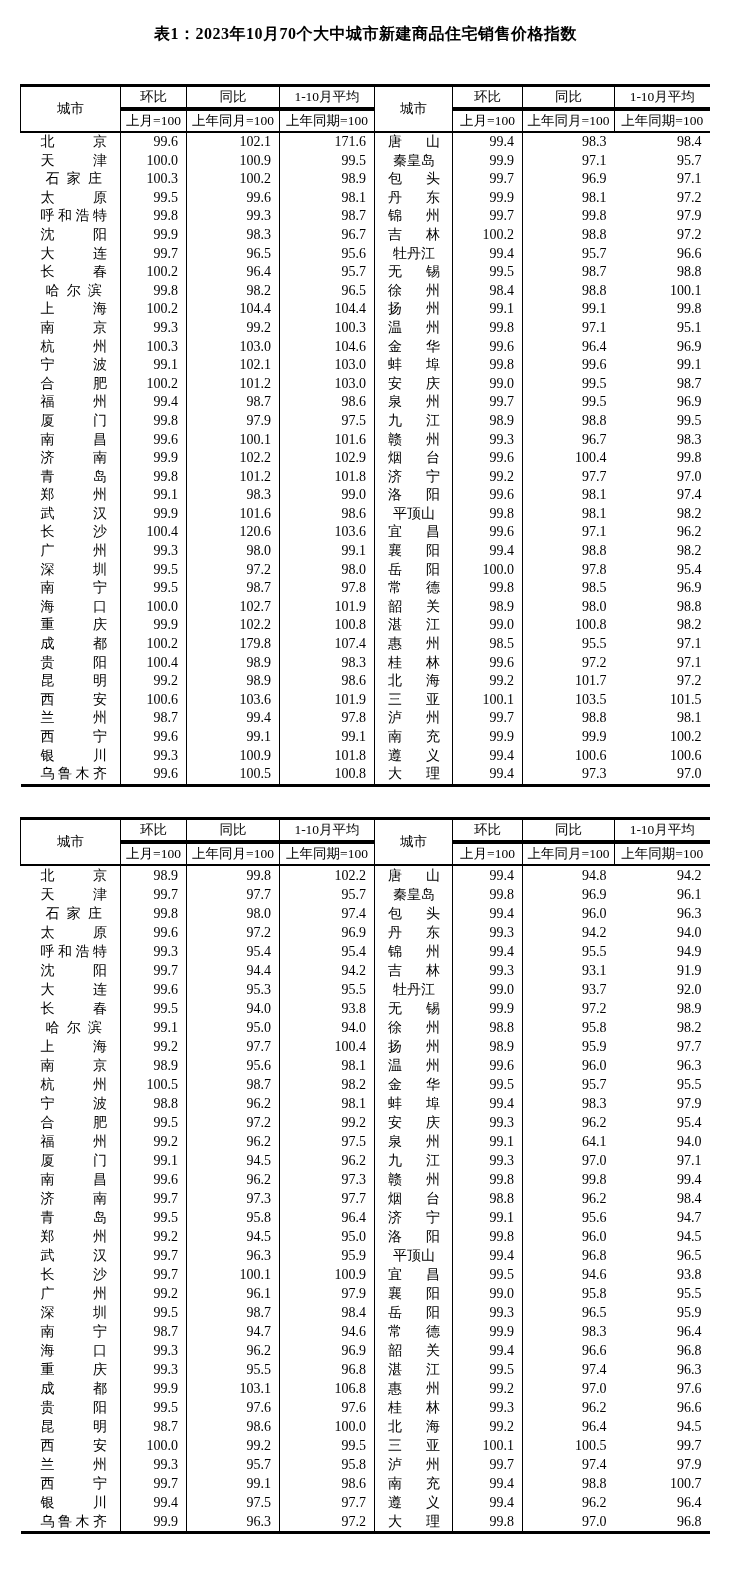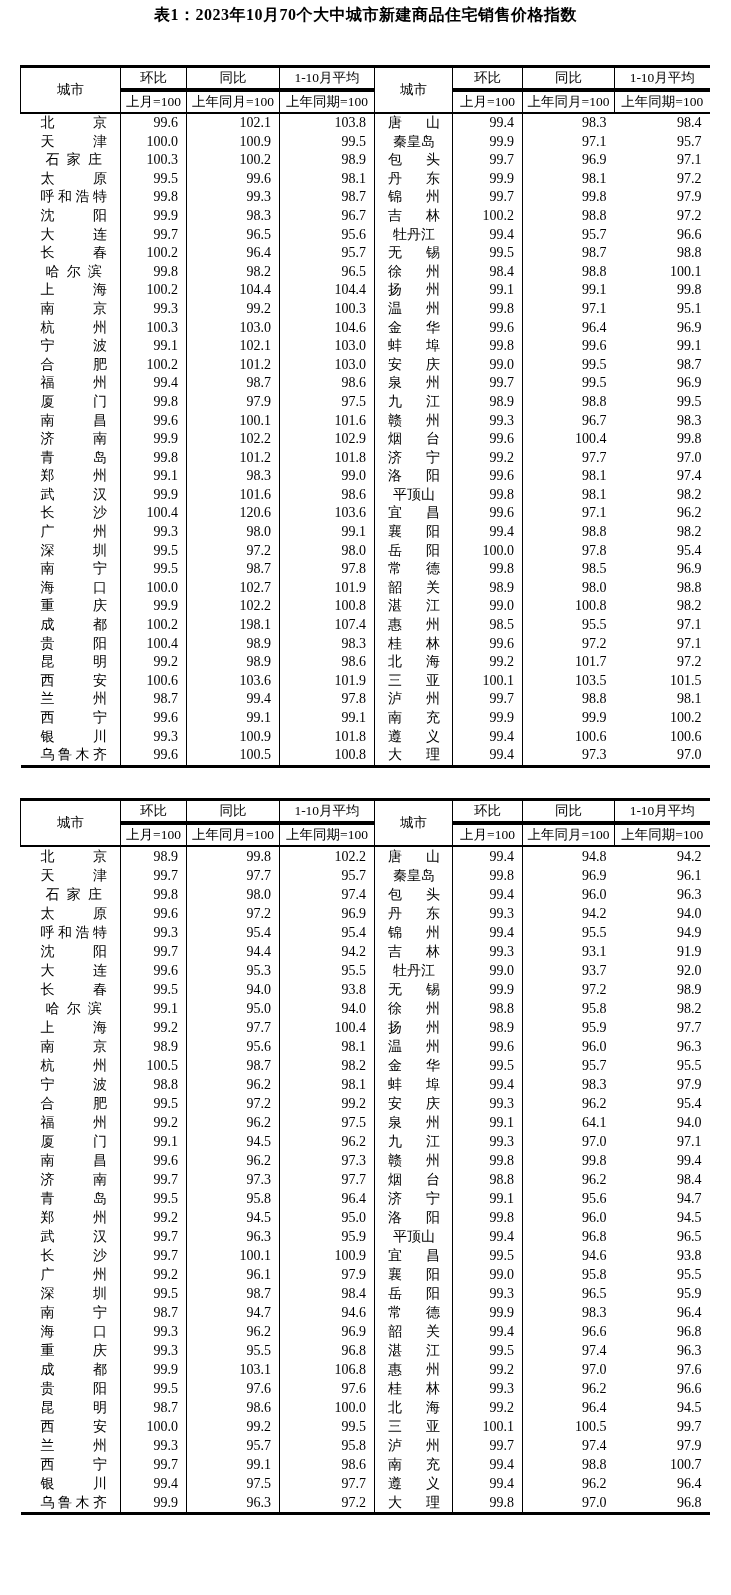--- a/index.html
+++ b/index.html
@@ -8,21 +8,21 @@
     width:731px;height:1595px;
     background:#ffffff;color:#000;
     font-family:"Liberation Serif","DejaVu Serif",serif;
     overflow:hidden;
   }
   .table-title{
     margin:0;text-align:center;
     font-size:16px;font-weight:bold;line-height:22px;
     letter-spacing:0.5px;
   }
-  #title-1{padding-top:4px;}
+  #title-1{padding-top:23px;}
   #title-2{margin-top:47px;}
   .price-table{
     table-layout:fixed;border-collapse:collapse;
     width:689px;margin-left:20px;
     border-top:3px solid #000;border-bottom:3px solid #000;font-family:Liberation Serif, serif;
   }
   #table-1{margin-top:39px;}
   #table-2{margin-top:30px;}
   .price-table th{
     font-weight:normal;font-size:13.5px;text-align:center;
@@ -89,21 +89,21 @@
     <tbody>
   <tr>
     <td class="city city-l">
             <span class="city-name">
               <i>北</i>
               <i>京</i>
             </span>
           </td>
     <td class="num mid-l">99.6</td>
     <td class="num mid-l">102.1</td>
-    <td class="num mid-l">103.8</td>
+    <td class="num mid-l">171.6</td>
     <td class="city city-r mid-l">
             <span class="city-name">
               <i>唐</i>
               <i>山</i>
             </span>
           </td>
     <td class="num mid-l">99.4</td>
     <td class="num mid-l">98.3</td>
     <td class="num">98.4</td>
   </tr>
@@ -662,21 +662,21 @@
   </tr>
 
   <tr>
     <td class="city city-l">
             <span class="city-name">
               <i>成</i>
               <i>都</i>
             </span>
           </td>
     <td class="num mid-l">100.2</td>
-    <td class="num mid-l">198.1</td>
+    <td class="num mid-l">179.8</td>
     <td class="num mid-l">107.4</td>
     <td class="city city-r mid-l">
             <span class="city-name">
               <i>惠</i>
               <i>州</i>
             </span>
           </td>
     <td class="num mid-l">98.5</td>
     <td class="num mid-l">95.5</td>
     <td class="num">97.1</td>

